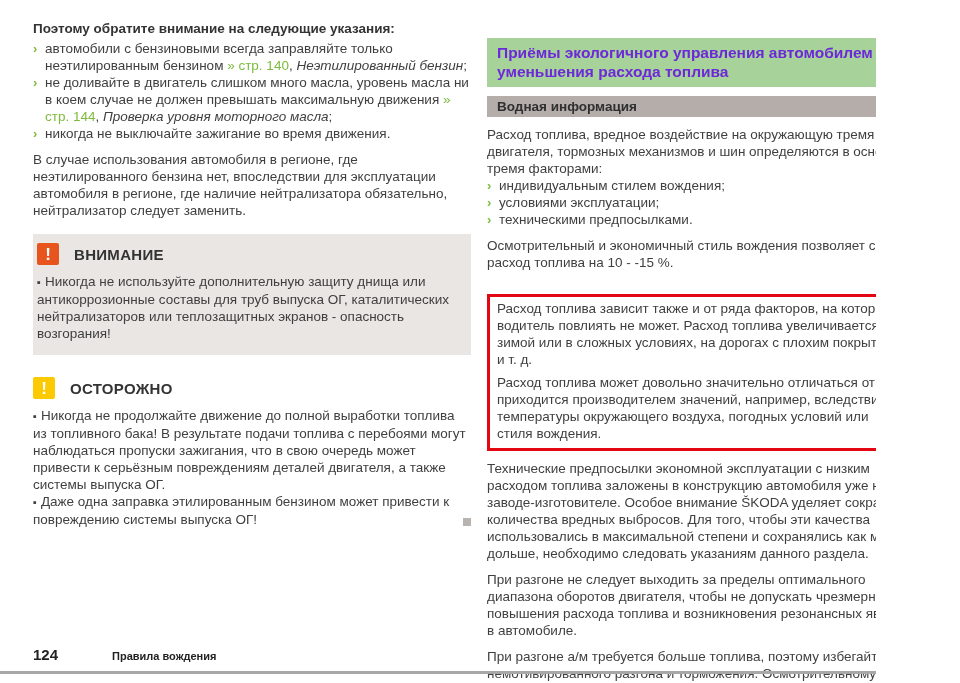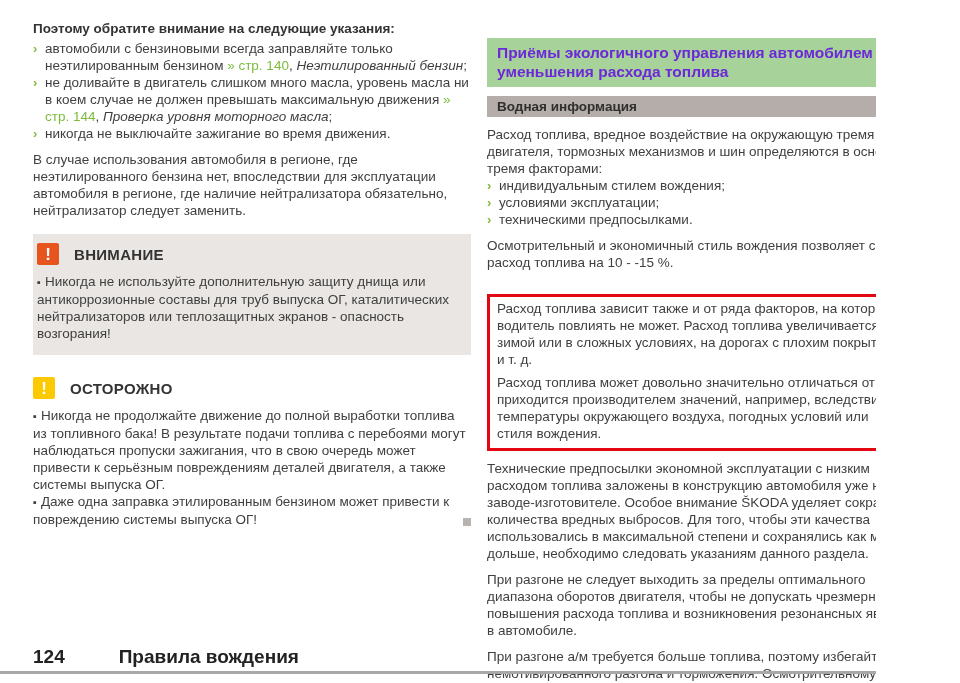--- a/index.html
+++ b/index.html
@@ -44,22 +44,22 @@
     font-size:15.5px;line-height:19px;font-weight:bold;padding:5px 10px 6px 10px;}
   .subheader{margin:9px 0 0 0;background:var(--subheader-bg,#b4adaa);color:#2f2f2f;
     font-size:13.5px;line-height:16px;font-weight:bold;padding:3px 2px 2px 10px;}
 
   .highlight-box{margin-top:23px;border:3px solid var(--highlight-border,#e30613);
     padding:3px 17px 6px 7px;}
   .highlight-box p{margin:6px 0 0 0;font-size:13.5px;line-height:17px;}
   .highlight-box p:first-child{margin-top:0;}
 
   .footer{position:absolute;left:33px;top:646px;display:flex;align-items:baseline;}
-  .page-num{font-size:19px;font-weight:bold;color:#222;text-align:right;}
-  .footer-title{margin-left:18px;font-size:19px;font-weight:bold;color:#222;padding-left:36px;}
+  .page-num{font-size:15px;font-weight:bold;color:#222;text-align:right;}
+  .footer-title{margin-left:18px;font-size:11px;font-weight:bold;color:#222;padding-left:36px;}
   .bottom-rule{position:absolute;left:0;top:671px;width:960px;height:3px;
     background:var(--footer-rule,#a8a8a8);}
 </style>
 </head>
 <body>
 
 <div class="page">
 
   <div class="col col-left">
     <p class="intro-heading">Поэтому обратите внимание на следующие указания:</p>

